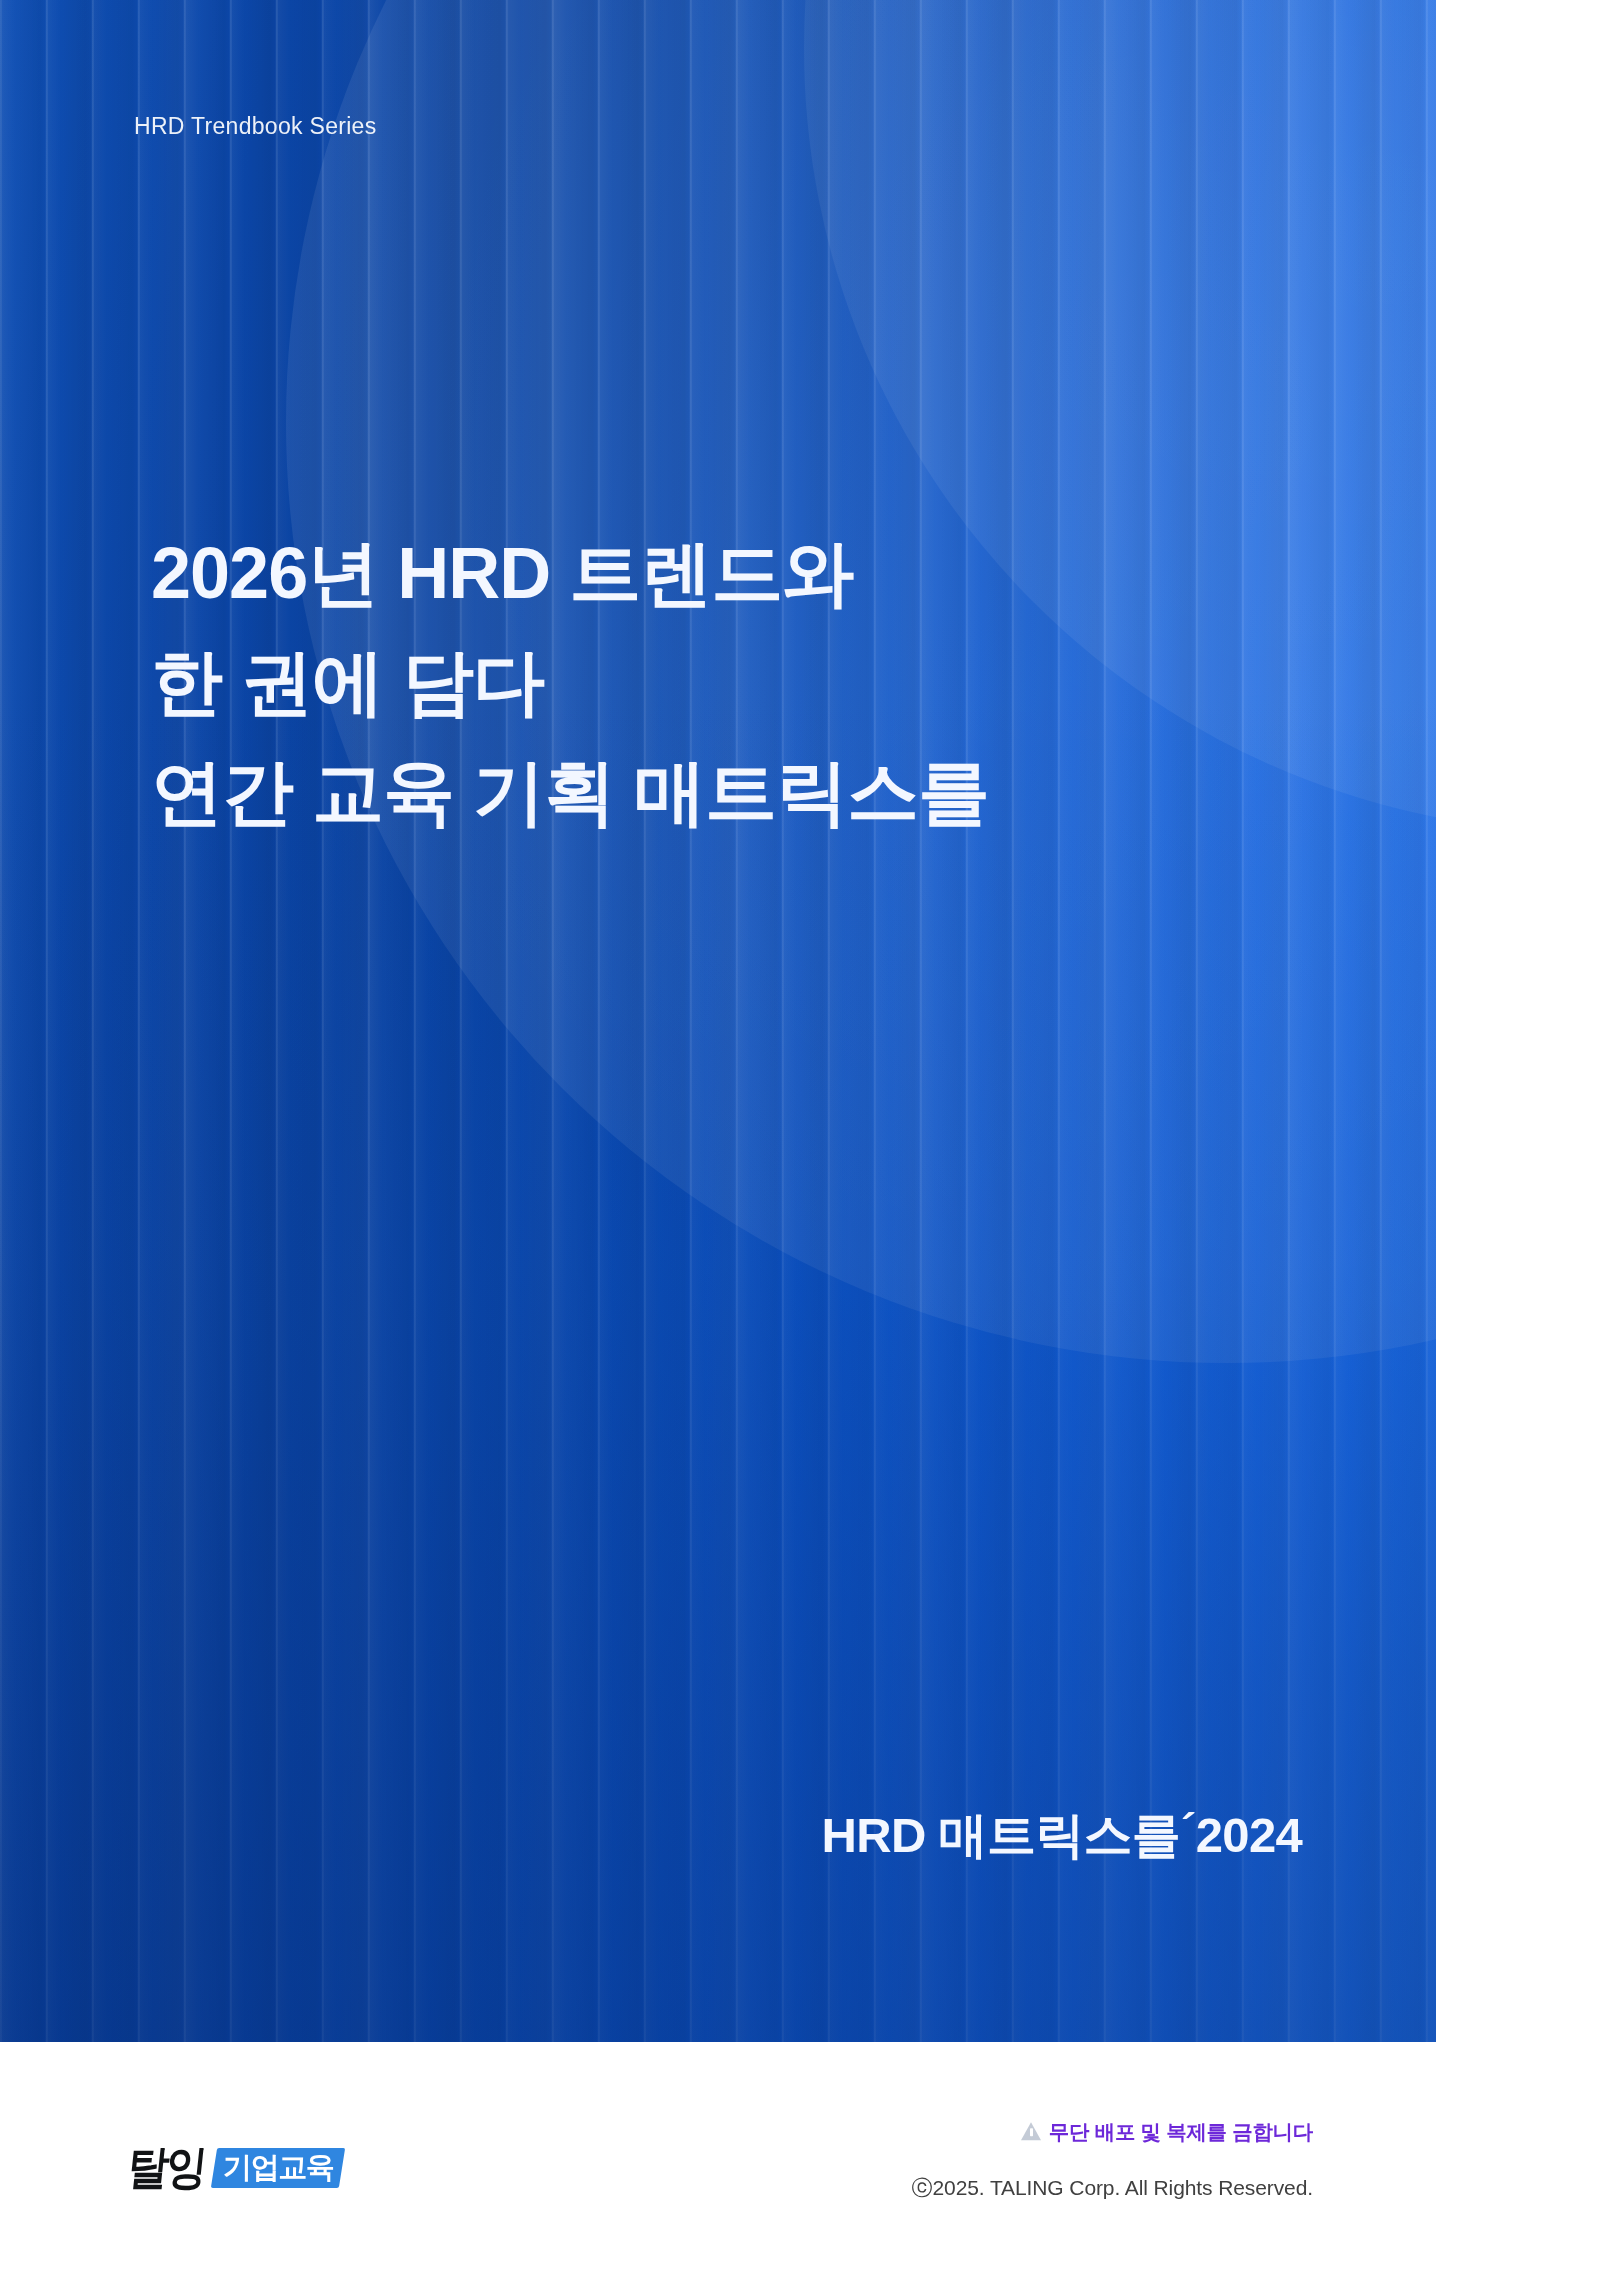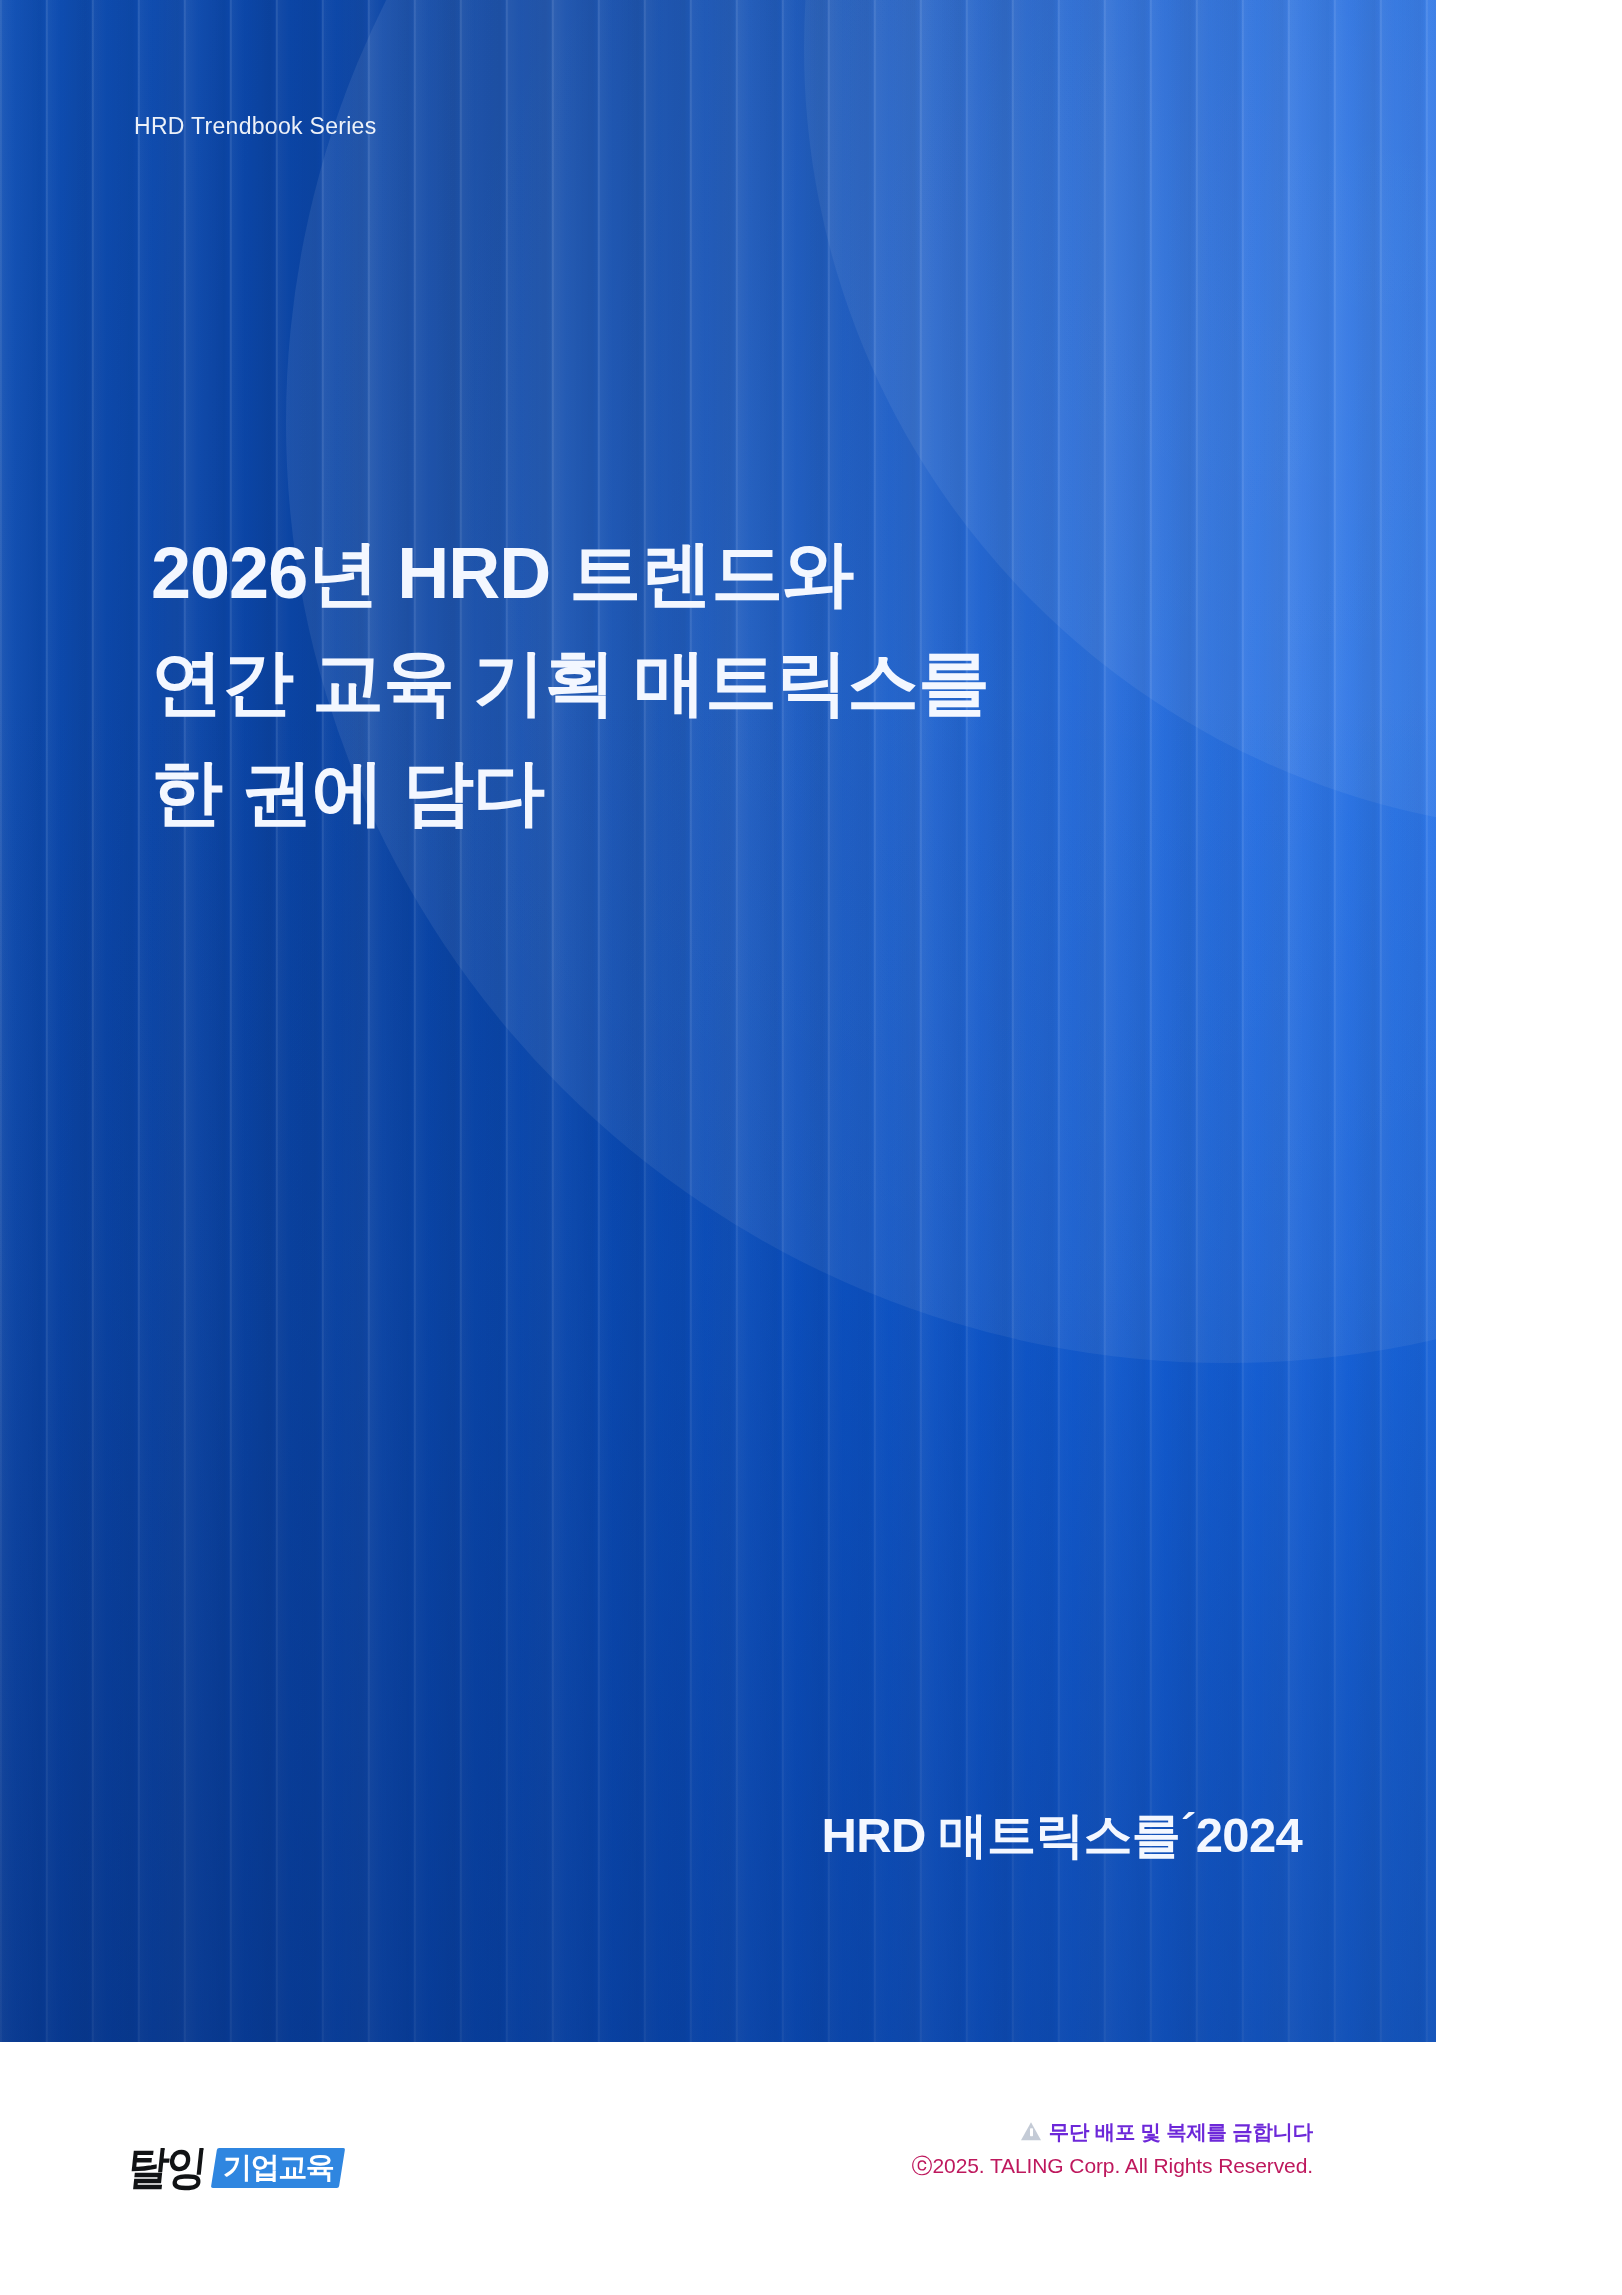--- a/index.html
+++ b/index.html
@@ -242,24 +242,24 @@
     content: "";
     position: absolute;
     left: -1.4px;
     top: 5.5px;
     width: 2.7px;
     height: 8.9px;
     background: #ffffff;
     border-radius: 0.7px;
   }
   .notice-copy {
-    margin-top: 6px;
+    margin-top: 28px;
     font-size: 21px;
     font-weight: 400;
-    color: #be185d;
+    color: #404040;
     letter-spacing: -0.1px;
     white-space: nowrap;
   }
 </style>
 </head>
 <body>
 
 <div class="page">
 
   <div class="cover">
@@ -268,22 +268,22 @@
     <div class="cover-stripes"></div>
     <div class="cover-stripes2"></div>
     <div class="cover-seams"></div>
     <div class="cover-vshade"></div>
   </div>
 
   <div class="eyebrow">HRD Trendbook Series</div>
 
   <div class="cover-title">
     <span class="tline">2026년 HRD 트렌드와</span>
+    <span class="tline">한 권에 담다</span>
     <span class="tline">연간 교육 기획 매트릭스를</span>
-    <span class="tline">한 권에 담다</span>
   </div>
 
   <div class="cover-series"><span>HRD 매트릭스를</span><span class="apos">´</span><span>2024</span></div>
 
   <div class="footer"></div>
 
   <div class="logo">
     <div class="logo-word">탈잉</div>
     <div class="logo-badge">
       <span>기업교육</span>

